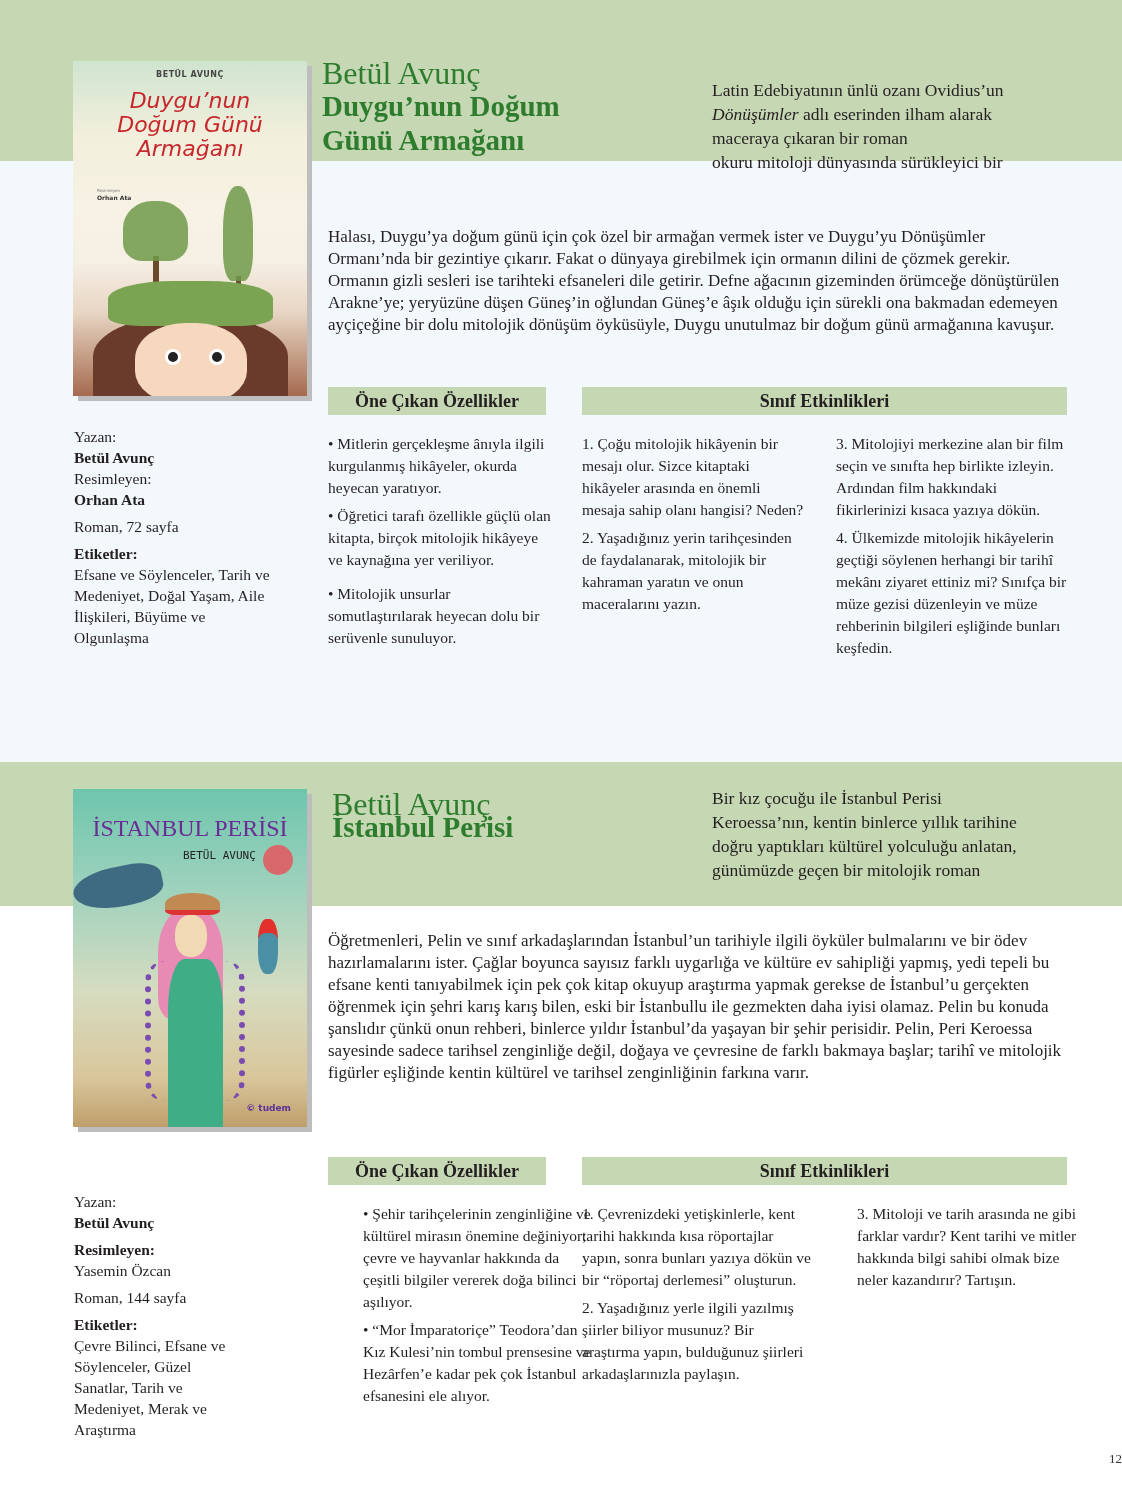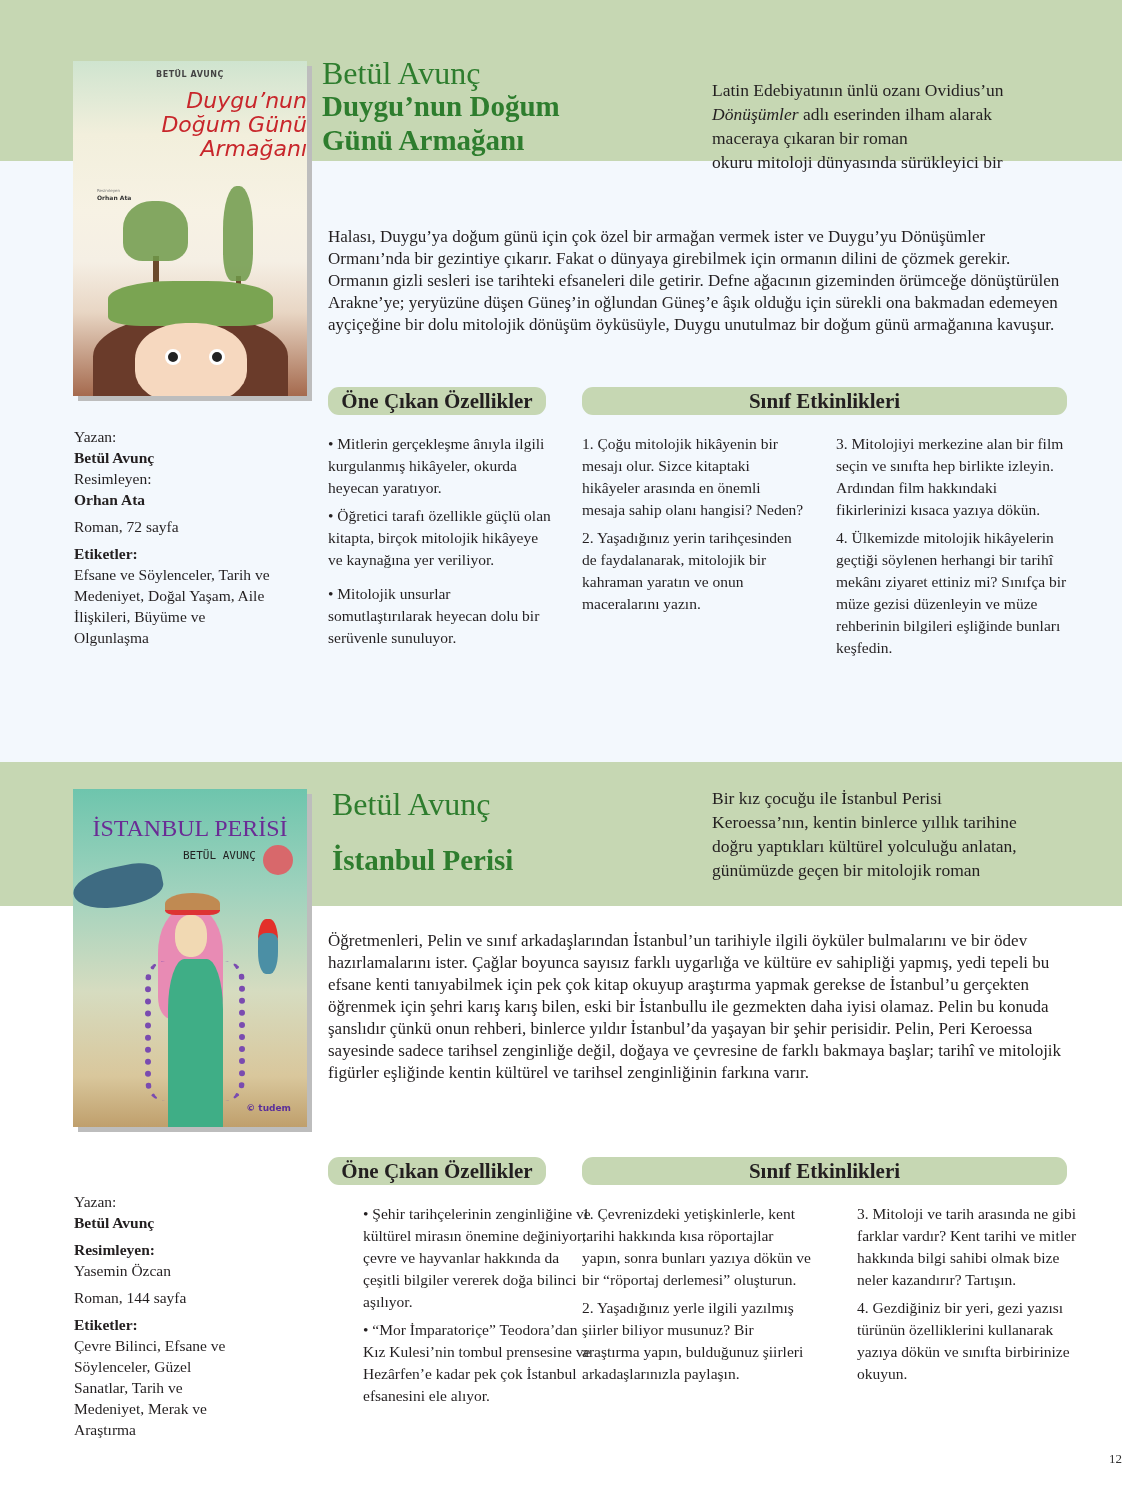--- a/index.html
+++ b/index.html
@@ -11,21 +11,21 @@
   .bg-1 { position: absolute; left: 0; top: 161px; width: 1122px; height: 601px; background: #f3f8fd; }
   .band-2 { top: 762px; height: 144px; }
 
   .cover { position: absolute; overflow: hidden; box-shadow: 5px 5px 0 #bdbdbd; }
   .cover-1 { left: 73px; top: 61px; width: 234px; height: 335px;
     background: linear-gradient(180deg, #cfe4cf 0%, #f2efdc 22%, #f7f2e4 45%, #f5efe4 60%, #e8d6c4 75%, #a56a4e 100%); }
   .cover-2 { left: 73px; top: 789px; width: 234px; height: 338px;
     background: linear-gradient(180deg, #6ec5ad 0%, #9fd2bd 30%, #d6dcc0 60%, #d9c79c 85%, #bf9f6c 100%); }
 
   .cover-author-1 { position: absolute; top: 9px; left: 0; width: 100%; text-align: center; font-family: "DejaVu Sans", sans-serif; font-weight: bold; font-size: 8px; color: #444; letter-spacing: 0.5px; }
-  .cover-title-1 { position: absolute; top: 28px; left: 0; width: 100%; text-align: right; font-family: "DejaVu Sans", sans-serif; font-size: 22px; line-height: 24px; color: #c8262b; font-style: italic; }
+  .cover-title-1 { position: absolute; top: 28px; left: 0; width: 100%; text-align: center; font-family: "DejaVu Sans", sans-serif; font-size: 22px; line-height: 24px; color: #c8262b; font-style: italic; }
   .cover-illustrator-label { position: absolute; top: 127px; left: 24px; font-family: "DejaVu Sans", sans-serif; font-size: 4px; color: #777; }
   .cover-illustrator { position: absolute; top: 133px; left: 24px; font-family: "DejaVu Sans", sans-serif; font-size: 6px; font-weight: bold; color: #333; }
   .tree { position: absolute; background: #6f9a4a; border-radius: 45% 45% 30% 30%; opacity: 0.85; }
   .tree-a { left: 50px; top: 140px; width: 65px; height: 60px; }
   .tree-b { left: 150px; top: 125px; width: 30px; height: 95px; }
   .trunk { position: absolute; background: #6b4a2c; }
   .trunk-a { left: 80px; top: 195px; width: 6px; height: 40px; }
   .trunk-b { left: 163px; top: 215px; width: 5px; height: 30px; }
   .foliage { position: absolute; left: 35px; top: 220px; width: 165px; height: 45px; background: #7aa452; border-radius: 40% 40% 20% 20%; }
   .hair { position: absolute; left: 20px; top: 255px; width: 195px; height: 90px; background: #6a3b2a; border-radius: 45% 45% 0 0; }
@@ -47,21 +47,21 @@
 
   .author-head { position: absolute; font-size: 32px; color: #2e7d2e; line-height: 36px; }
   .book-title { position: absolute; font-size: 29px; color: #2e7d2e; font-weight: bold; line-height: 34px; }
   .summary { position: absolute; font-size: 17.5px; line-height: 24px; color: #231f20; }
   .body-text { position: absolute; font-size: 17px; line-height: 22px; text-align: left; color: #231f20; }
 
   .meta { position: absolute; left: 74px; font-size: 15.5px; line-height: 21px; width: 200px; }
   .meta .gap { margin-top: 6px; }
   .meta b { font-weight: bold; }
 
-  .section-head { position: absolute; height: 28px; background: #c6d7b3; text-align: center; font-weight: bold; font-size: 21px; line-height: 28px; color: #231f20; border-radius: 11px; }
+  .section-head { position: absolute; height: 28px; background: #c6d7b3; text-align: center; font-weight: bold; font-size: 18px; line-height: 28px; color: #231f20; }
   .col { position: absolute; font-size: 15.5px; line-height: 22px; }
   .col p + p { margin-top: 6px; }
   .col p.gapx { margin-top: 12px; }
 
   .page-number { position: absolute; left: 0; width: 1122px; top: 1451px; text-align: right; font-size: 13px; color: #333; }
 </style>
 </head>
 <body>
 
 <div class="band band-1"></div>
@@ -140,21 +140,21 @@
   <div class="girl-hair"></div>
   <div class="vines"></div>
   <div class="girl-dress"></div>
   <div class="girl-face"></div>
   <div class="girl-hat"></div>
   <div class="mermaid"></div>
   <div class="publisher">© tudem</div>
 </div>
 
 <div class="author-head" style="left:332px; top:786px;">Betül Avunç</div>
-<div class="book-title" style="left:332px; top:843px;">İstanbul Perisi</div>
+<div class="book-title" style="left:332px; top:810px;">İstanbul Perisi</div>
 
 <div class="summary" style="left:712px; top:786px; width:400px;">
   <div>Bir kız çocuğu ile İstanbul Perisi</div>
   <div>Keroessa’nın, kentin binlerce yıllık tarihine</div>
   <div>doğru yaptıkları kültürel yolculuğu anlatan,</div>
   <div>günümüzde geçen bir mitolojik roman</div>
 </div>
 
 <div class="body-text" style="left:328px; top:930px; width:742px;">Öğretmenleri, Pelin ve sınıf arkadaşlarından İstanbul’un tarihiyle ilgili öyküler bulmalarını ve bir ödev hazırlamalarını ister. Çağlar boyunca sayısız farklı uygarlığa ve kültüre ev sahipliği yapmış, yedi tepeli bu efsane kenti tanıyabilmek için pek çok kitap okuyup araştırma yapmak gerekse de İstanbul’u gerçekten öğrenmek için şehri karış karış bilen, eski bir İstanbullu ile gezmekten daha iyisi olamaz. Pelin bu konuda şanslıdır çünkü onun rehberi, binlerce yıldır İstanbul’da yaşayan bir şehir perisidir. Pelin, Peri Keroessa sayesinde sadece tarihsel zenginliğe değil, doğaya ve çevresine de farklı bakmaya başlar; tarihî ve mitolojik figürler eşliğinde kentin kültürel ve tarihsel zenginliğinin farkına varır.</div>
 
@@ -175,16 +175,15 @@
   <p>• Şehir tarihçelerinin zenginliğine ve kültürel mirasın önemine değiniyor; çevre ve hayvanlar hakkında da çeşitli bilgiler vererek doğa bilinci aşılıyor.</p>
   <p>• “Mor İmparatoriçe” Teodora’dan Kız Kulesi’nin tombul prensesine ve Hezârfen’e kadar pek çok İstanbul efsanesini ele alıyor.</p>
 </div>
 
 <div class="col" style="left:582px; top:1203px; width:232px;">
   <p>1. Çevrenizdeki yetişkinlerle, kent tarihi hakkında kısa röportajlar yapın, sonra bunları yazıya dökün ve bir “röportaj derlemesi” oluşturun.</p>
   <p>2. Yaşadığınız yerle ilgili yazılmış şiirler biliyor musunuz? Bir araştırma yapın, bulduğunuz şiirleri arkadaşlarınızla paylaşın.</p>
 </div>
 <div class="col" style="left:836px; top:1203px; width:232px;margin-left:21px;">
   <p>3. Mitoloji ve tarih arasında ne gibi farklar vardır? Kent tarihi ve mitler hakkında bilgi sahibi olmak bize neler kazandırır? Tartışın.</p>
-  <p>4. Gezdiğiniz bir yeri, gezi yazısı türünün özelliklerini kullanarak yazıya dökün ve sınıfta birbirinize okuyun.</p>
 </div>
 
 <div class="page-number">12</div>
 
 </body></html>

